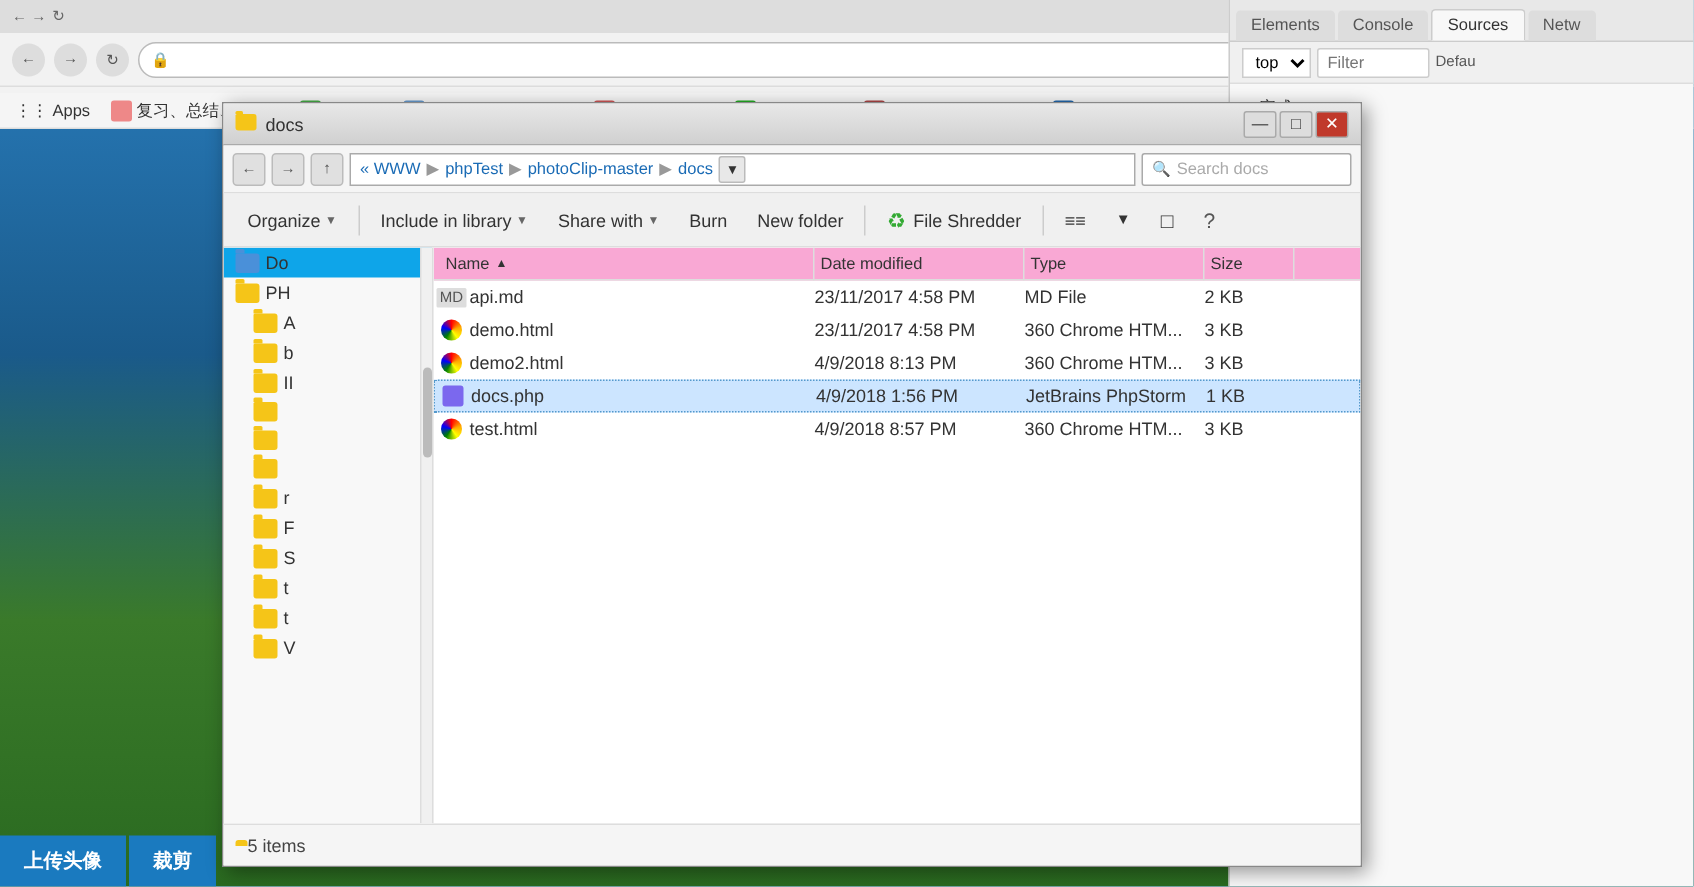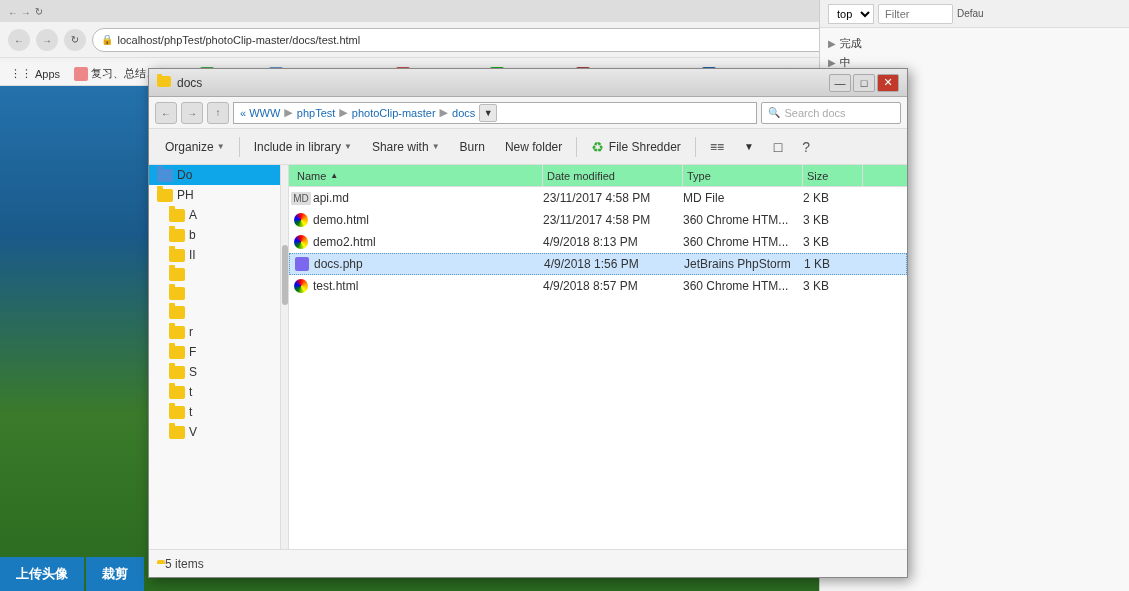--- a/index.html
+++ b/index.html
@@ -423,21 +423,21 @@
     .explorer-filelist {
       flex: 1;
       background: white;
       overflow-y: auto;
     }
 
     .filelist-header {
       display: flex;
       align-items: center;
       height: 22px;
-      background: #86efac;
+      background: #f9a8d4;
       border-bottom: 1px solid #ddd;
       padding: 0 4px;
     }
 
     .col-header {
       font-size: 11px;
       color: #333;
       padding: 0 4px;
       cursor: pointer;
       height: 22px;
@@ -540,21 +540,20 @@
   <div class="chrome-top">
     <span style="font-size:10px; color:#666;">← →</span>
     <span style="font-size:10px; color:#666;">↻</span>
   </div>
   <div class="chrome-nav">
     <button class="nav-btn">←</button>
     <button class="nav-btn">→</button>
     <button class="nav-btn">↻</button>
     <div class="address-bar">
       <span style="color:#888; font-size:10px; margin-right:4px;">🔒</span>
-      <span>localhost/phpTest/photoClip-master/docs/test.html</span>
     </div>
     <button class="nav-btn">★</button>
     <button class="nav-btn">⋮</button>
   </div>
 </div>
 
 <div class="bookmarks-bar">
   <span class="bookmark-item">
     <span>⋮⋮</span>
     <span>Apps</span>
@@ -587,20 +586,34 @@
     <span class="bookmark-icon" style="background:#26a;"></span>
     <span>jQuery API 中文栏</span>
   </span>
   <span class="bookmark-item">
     <span class="bookmark-icon" style="background:#e4a;"></span>
     <span>开始使用 | Amaze UI</span>
   </span>
 </div>
 
 <div class="devtools">
+  <div class="devtools-tabs">
+    <div class="devtools-tab">
+      <span>Elements</span>
+    </div>
+    <div class="devtools-tab">
+      <span>Console</span>
+    </div>
+    <div class="devtools-tab active">
+      <span>Sources</span>
+    </div>
+    <div class="devtools-tab">
+      <span>Netw</span>
+    </div>
+  </div>
   <div class="devtools-toolbar">
     <select class="devtools-select">
       <option>top</option>
     </select>
     <input class="devtools-filter" type="text" placeholder="Filter" style="">
     <span style="font-size:10px; color:#555;">Defau</span>
   </div>
   <div class="devtools-content">
     <div class="devtools-line">
       <span style="color:#888; font-size:10px;">▶</span>

